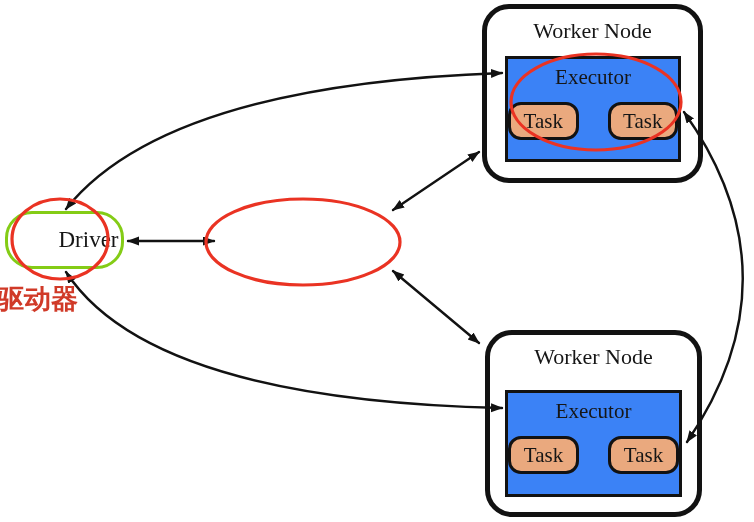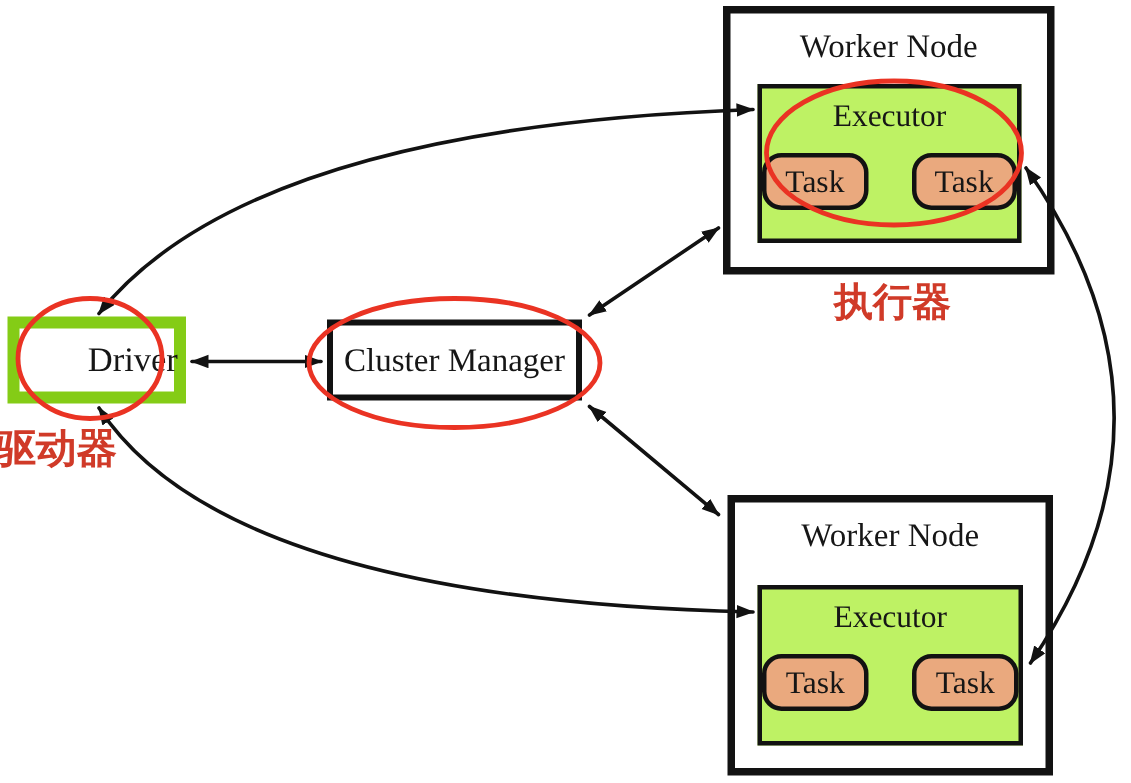--- a/index.html
+++ b/index.html
@@ -13,31 +13,32 @@
     width: 754px;
     height: 522px;
     background: #ffffff;
     overflow: hidden;
   }
   .box {
     position: absolute;
     background: #ffffff;
     box-sizing: border-box;
     z-index: 1;
+    border-radius: 27px;
   }
   .box-label {
     color: #161616;
     text-align: center;
     white-space: nowrap;
   }
 
   
   #driver-box {
     left: 5px; top: 211px; width: 119px; height: 58px;
-    border: 8px solid #84cc16;
+    border: 3px solid #84cc16;
     display: flex; align-items: center; justify-content: center;
     font-size: 23px;
     padding-left: 48px;
   }
 
   
   #cluster-manager-box {
     left: 218px; top: 213px; width: 170px; height: 54px;
     border: 4px solid #121212;
     display: flex; align-items: center; justify-content: center;
@@ -53,21 +54,21 @@
   .worker-title {
     margin-top: 9px;
     font-size: 22px;
     text-align: center;
     color: #161616;
   }
   .executor-box {
     position: absolute;
     box-sizing: border-box;
     border: 3px solid #121212;
-    background: #bef264;
+    background: #3b82f6;
   }
   #worker-top .executor-box { left: 18px; top: 47px; width: 176px; height: 106px; }
   #worker-bottom .executor-box { left: 15px; top: 55px; width: 177px; height: 107px; }
   .executor-label {
     margin-top: 6px;
     font-size: 21px;
     text-align: center;
     color: #161616;
   }
   .task-row {
@@ -122,23 +123,20 @@
 </style>
 </head>
 <body>
 
 <div id="stage">
 
   <div class="box" id="driver-box">
     <span class="box-label">Driver</span>
   </div>
 
-  <div class="box" id="cluster-manager-box">
-    <span class="box-label">Cluster Manager</span>
-  </div>
 
   <div class="box worker-box" id="worker-top">
     <div class="worker-title">Worker Node</div>
     <div class="executor-box">
       <div class="executor-label">Executor</div>
       <div class="task-row">
         <div class="task-pill">Task</div>
         <div class="task-pill">Task</div>
       </div>
     </div>
@@ -148,21 +146,20 @@
     <div class="worker-title">Worker Node</div>
     <div class="executor-box">
       <div class="executor-label">Executor</div>
       <div class="task-row">
         <div class="task-pill">Task</div>
         <div class="task-pill">Task</div>
       </div>
     </div>
   </div>
 
-  <div class="annotation" id="annotation-executor">执行器</div>
   <div class="annotation" id="annotation-driver">驱动器</div>
 
   <svg id="overlay" width="754" height="522" viewBox="0 0 754 522">
     <defs>
       <marker id="arrowhead" markerWidth="13" markerHeight="10" refX="11" refY="4.5" orient="auto-start-reverse" markerUnits="userSpaceOnUse">
         <path d="M0,0 L12,4.5 L0,9 Z"></path>
       </marker>
     </defs>
 
     <path class="connector" d="M128,241 L214,241" marker-start="url(#arrowhead)" marker-end="url(#arrowhead)"></path>

